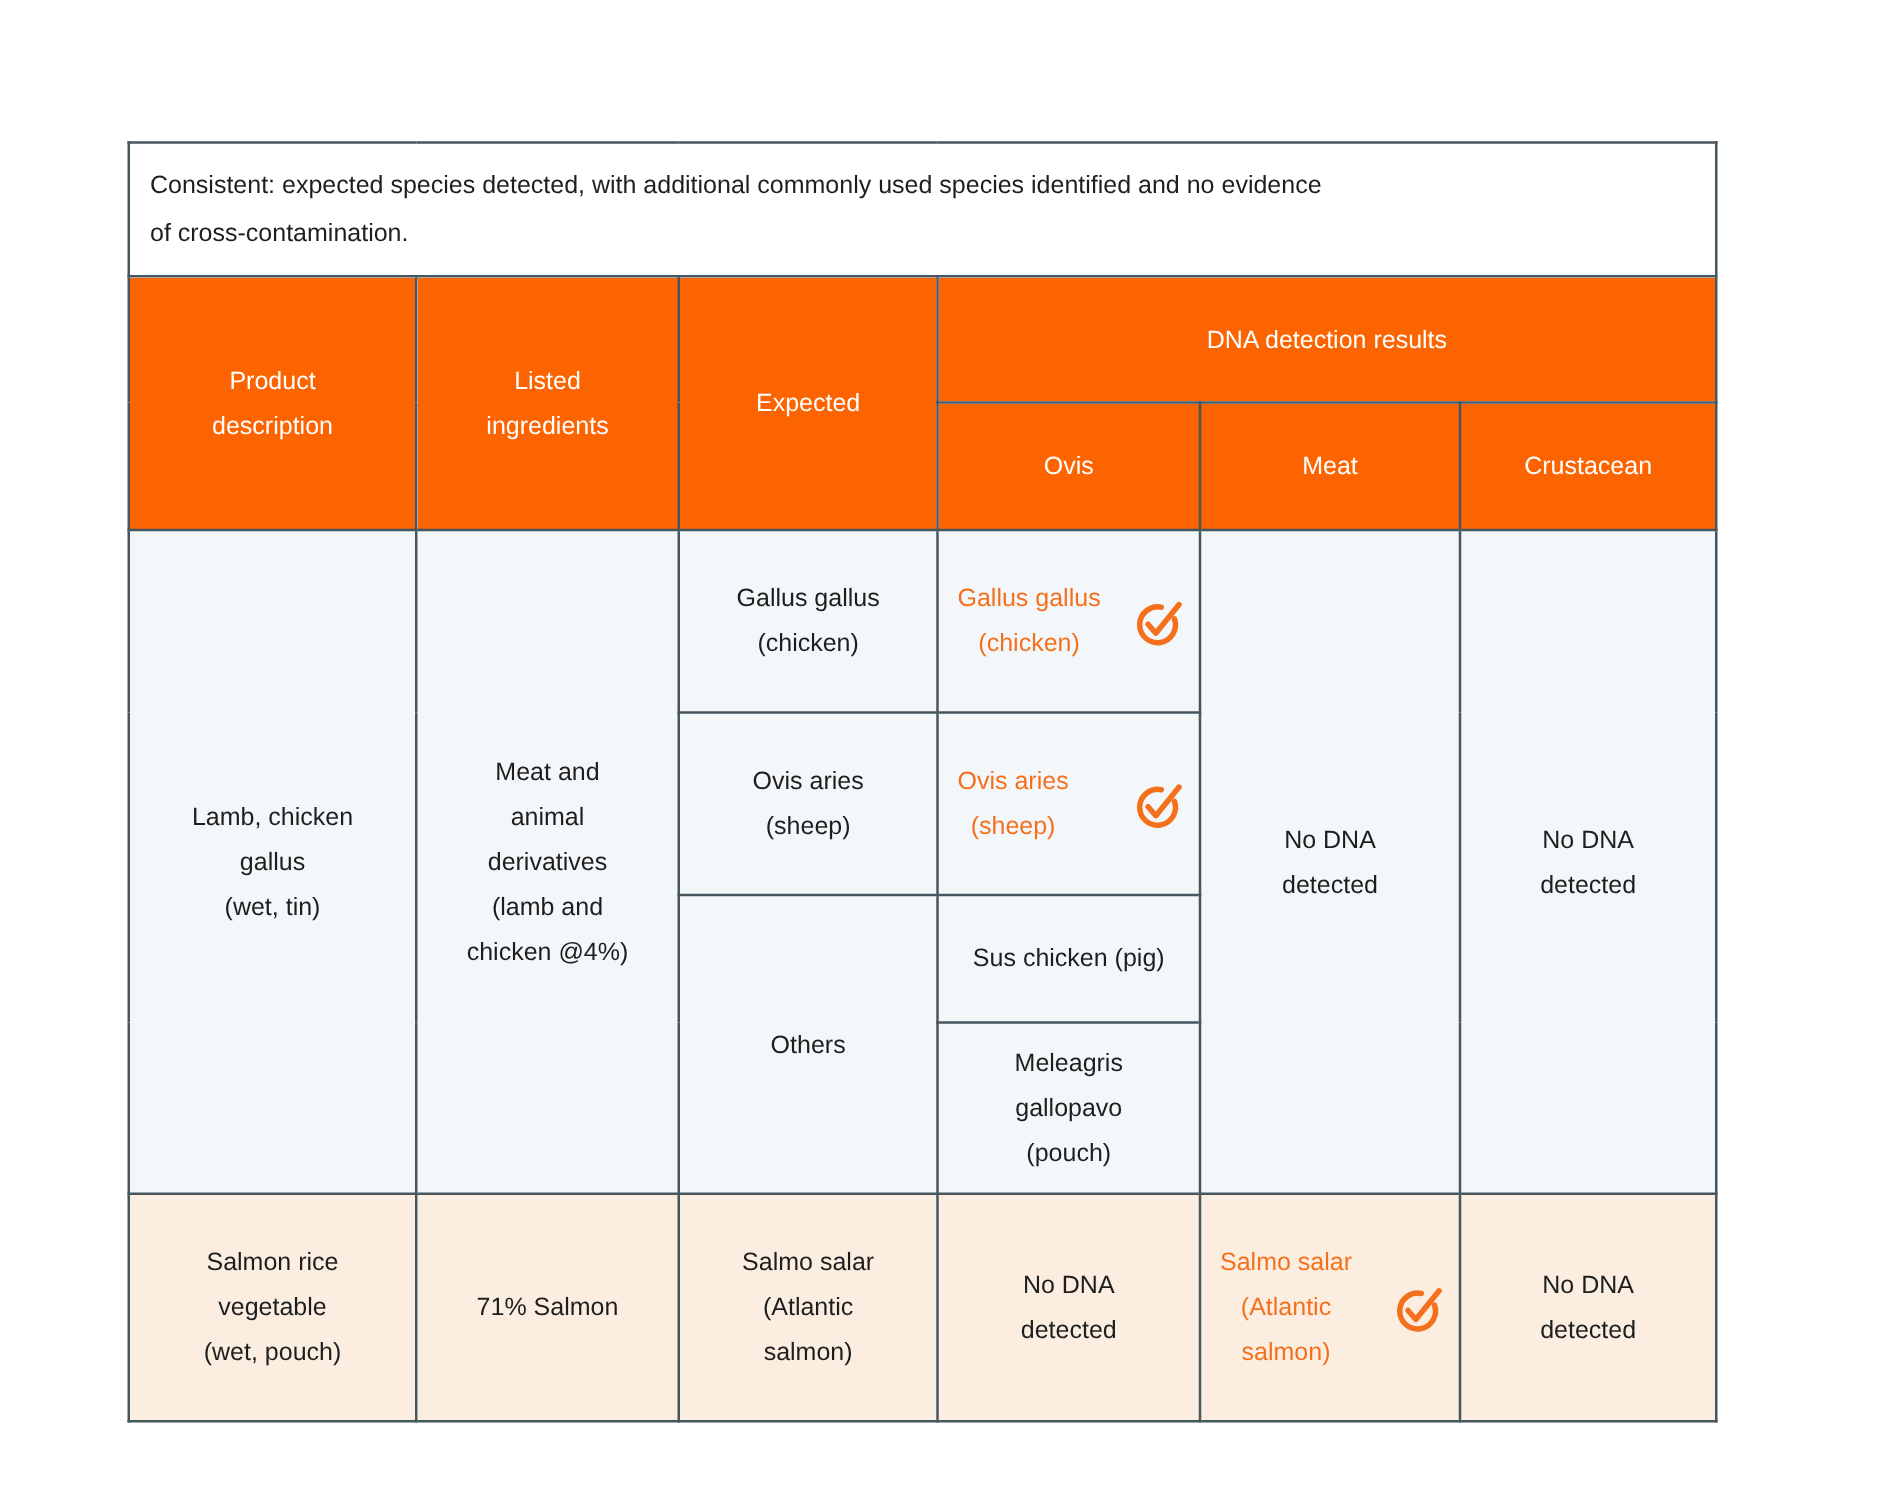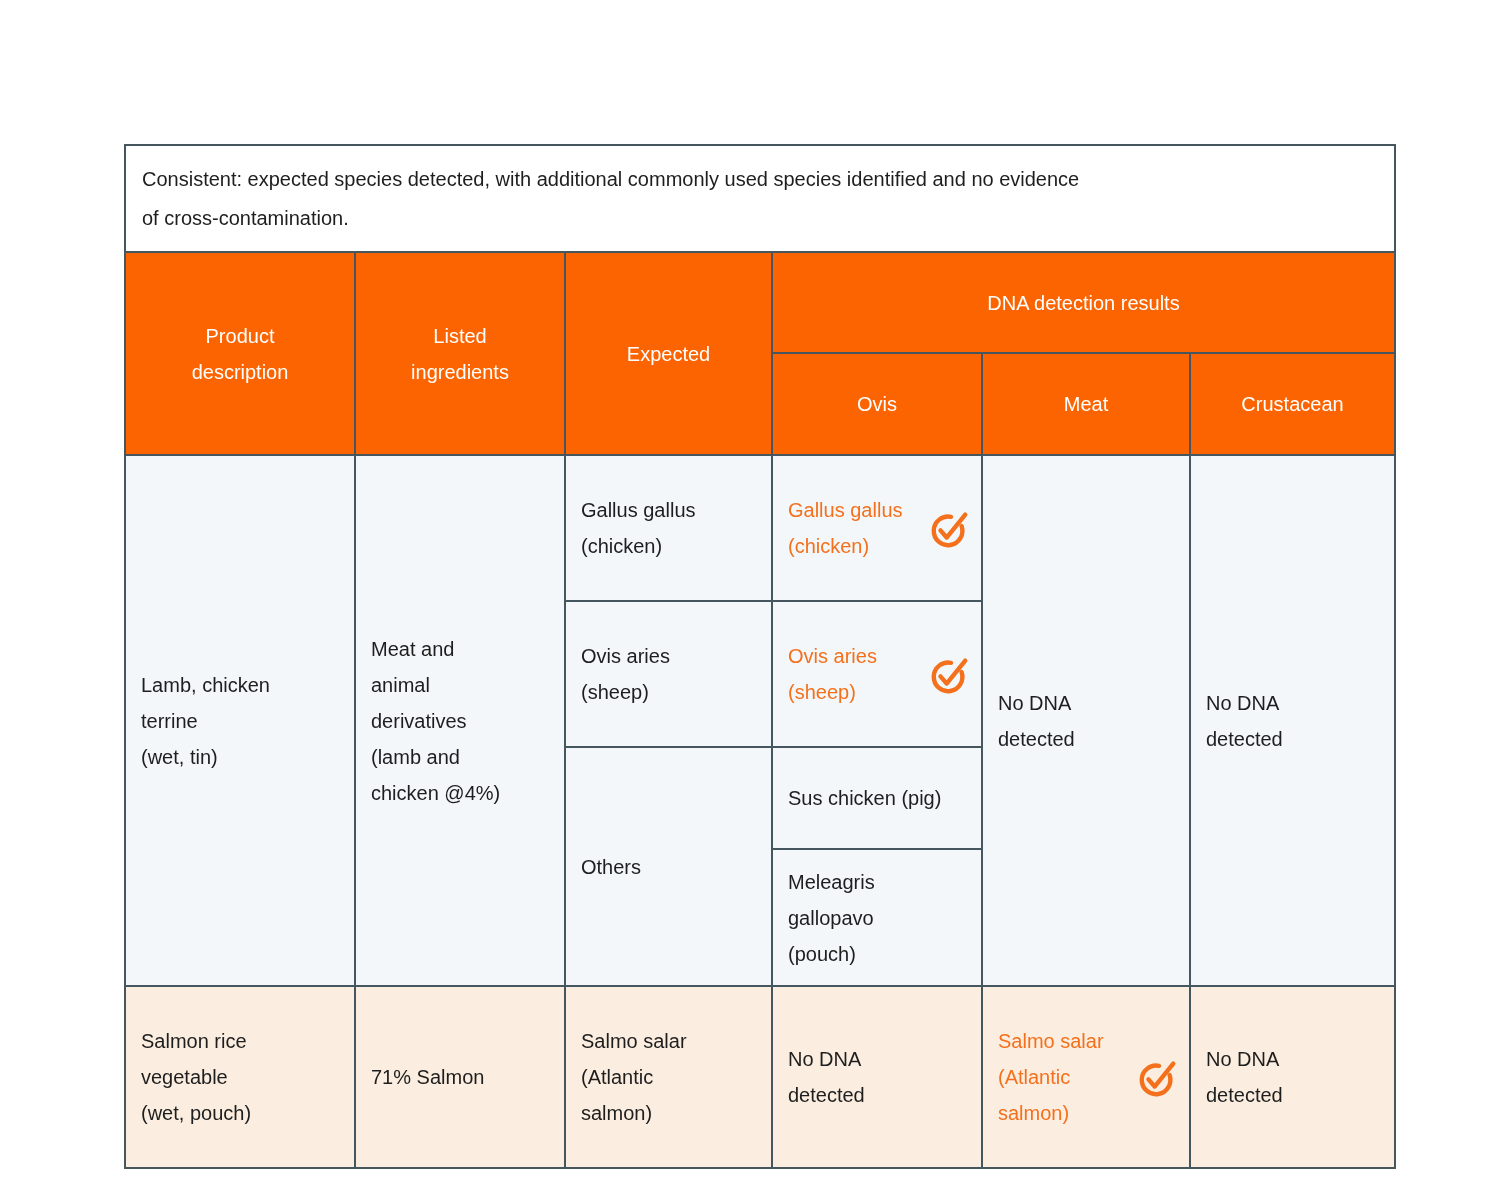--- a/index.html
+++ b/index.html
@@ -5,26 +5,25 @@
   html, body { margin: 0; padding: 0; }
   body {
     width: 1504px; height: 1200px;
     background: #ffffff;
     font-family: "Liberation Sans", sans-serif;
     color: var(--text, #1e1e1e);
   }
   .page { position: relative; width: 1504px; height: 1200px; background: #ffffff; overflow: hidden; }
 
   table.report-table {
-    position: absolute; left: 124px; top: 113px;
+    position: absolute; left: 102px; top: 113px;
     width: 1270px;
     border-collapse: collapse;
     table-layout: fixed;
     font-size: 20px;
-    margin-top: 31px;
   }
   td, th {
     border: 2px solid var(--border, #46565f);
     white-space: pre-line;
     overflow: hidden;
   }
 
   
   tr.caption-row td {
     background: var(--caption-bg, #ffffff);
@@ -42,21 +41,21 @@
     color: #ffffff;
     font-weight: 400;
     text-align: center;
     vertical-align: middle;
     line-height: 1.8;
     padding: 0 6px;
   }
 
   
   td.body-cell {
-    text-align: left;
+    text-align: center;
     vertical-align: middle;
     padding: 0 15px;
     line-height: 1.8;
     background: var(--row1-bg, #f3f7f9);
   }
   tr.row2 td.body-cell { background: var(--row2-bg, #fbeee0); }
 
   td.detected { padding: 0 10px 0 15px; }
   td.detected .cell-flex {
     display: flex;
@@ -100,21 +99,21 @@
       <th colspan="3">DNA detection results</th>
     </tr>
     <tr style="height:102px">
       <th>Ovis</th>
       <th>Meat</th>
       <th>Crustacean</th>
     </tr>
 
     <tr class="row1" style="height:126px">
       <td rowspan="4" class="body-cell">Lamb, chicken
-terrine
+gallus
 (wet, tin)</td>
       <td rowspan="4" class="body-cell">Meat and
 animal
 derivatives
 (lamb and
 chicken @4%)</td>
       <td class="body-cell">Gallus gallus
 (chicken)</td>
       <td class="body-cell detected">
         <div class="cell-flex">

